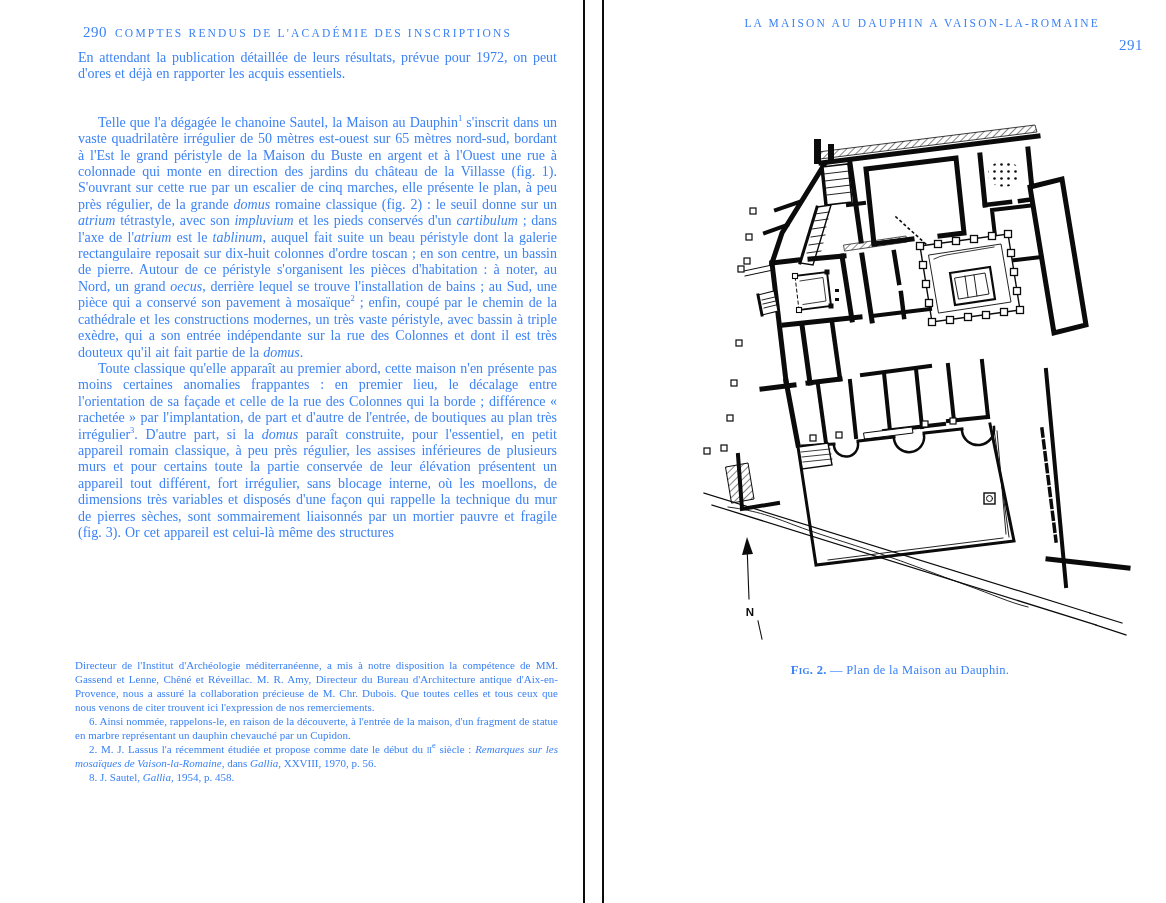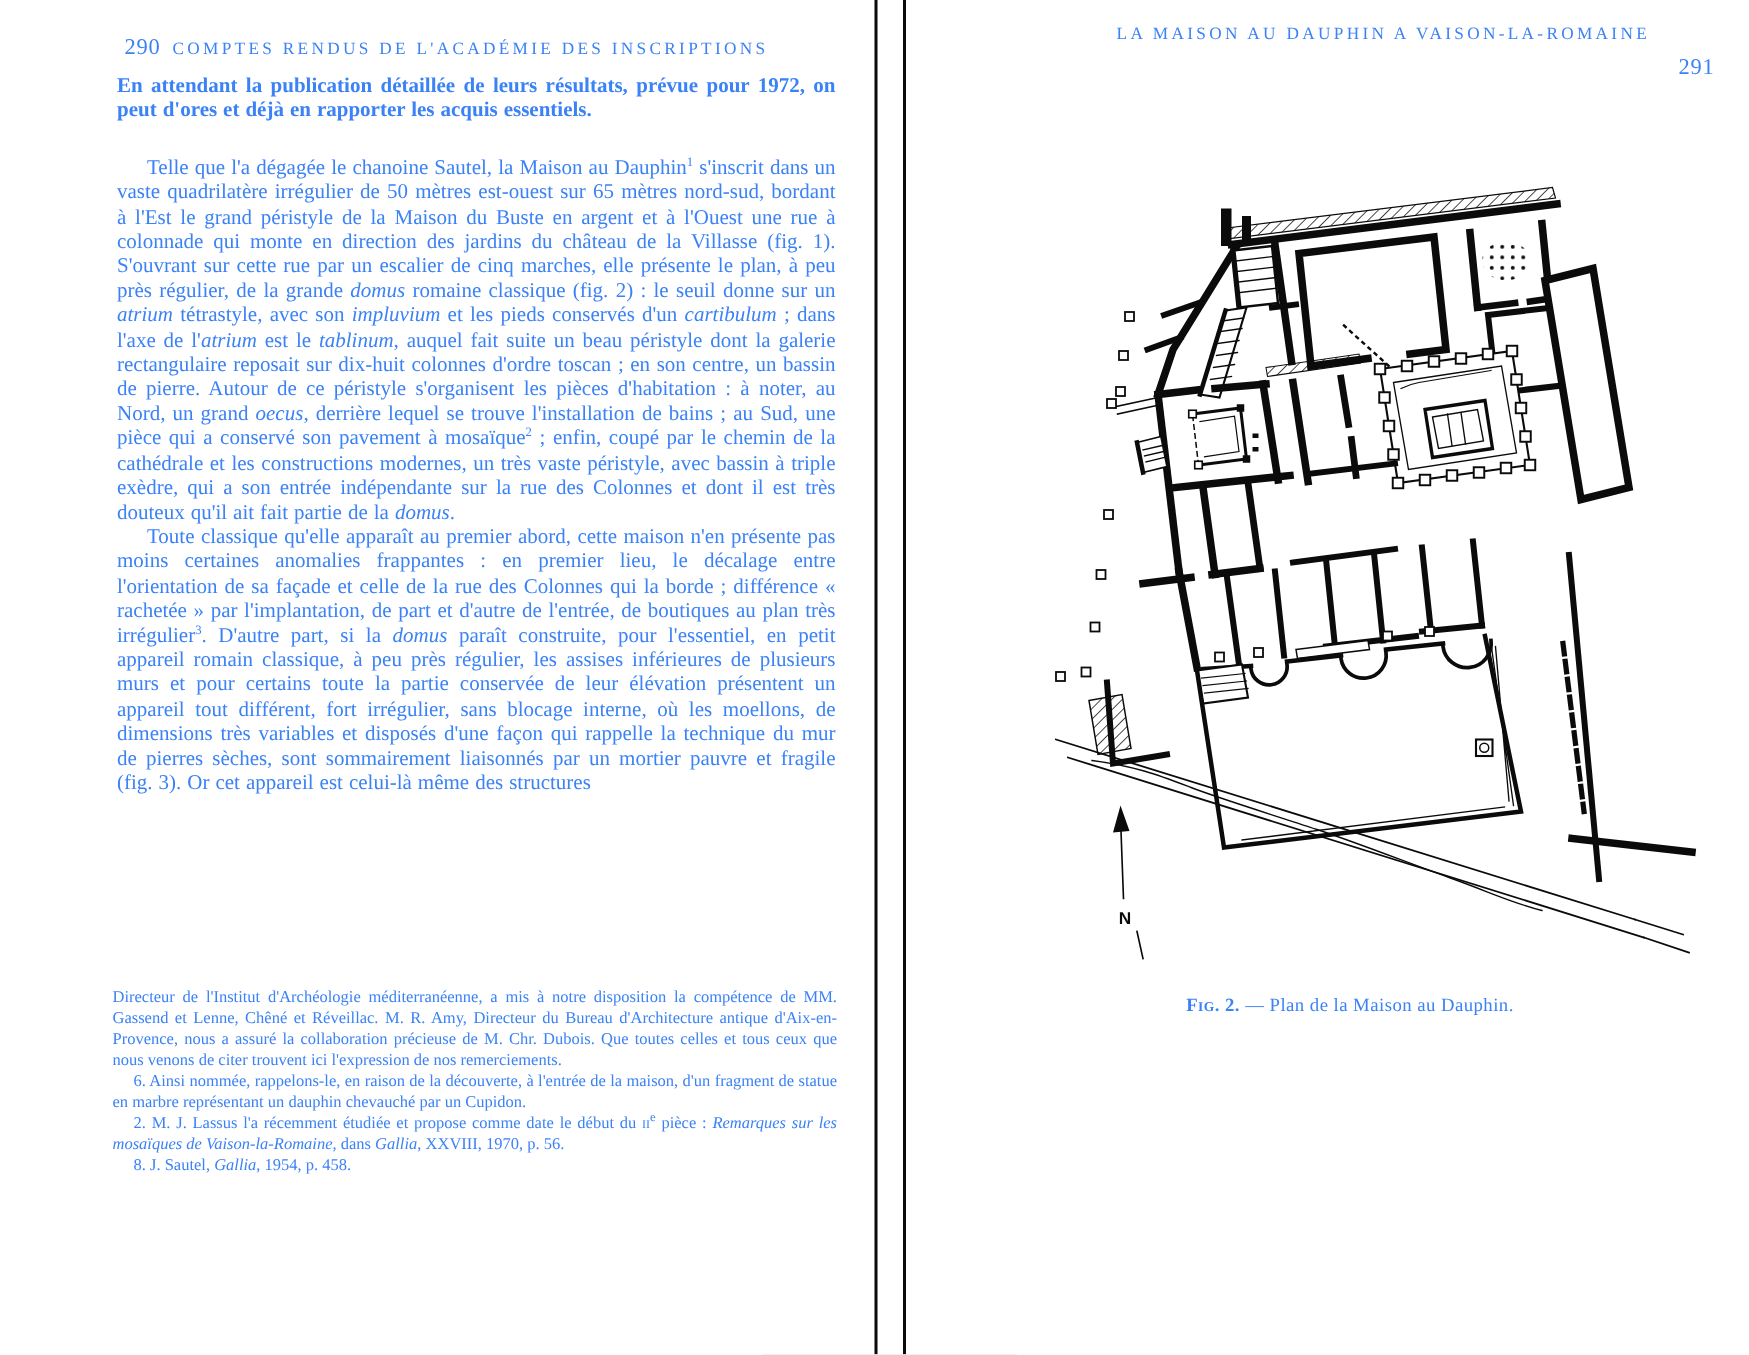--- a/index.html
+++ b/index.html
@@ -6,21 +6,21 @@
   #spread{position:relative;width:1166px;height:903px;background:#ffffff;overflow:hidden;
           font-family:"Liberation Serif","DejaVu Serif",serif;color:#3b82f6;}
   .gutter{position:absolute;top:0;height:903px;width:2px;background:#0b0b0b;}
   
   .pagenum{position:absolute;font-size:15px;letter-spacing:.5px;}
   .runhead{position:absolute;font-size:11.5px;letter-spacing:2.2px;white-space:nowrap;text-align:right;}
   #body-text{position:absolute;left:78px;top:50px;width:479px;
              font-size:14px;line-height:16.4px;text-align:justify;word-spacing:.5px;}
   #body-text p{margin:0;}
   #body-text p.indent{text-indent:20px;}
-  #body-text p.gap{margin-bottom:22px;font-weight:bold;}
+  #body-text p.gap{margin-bottom:32px;}
   #footnotes{position:absolute;left:75px;top:658px;width:483px;
              font-size:11px;line-height:14px;text-align:justify;}
   #footnotes p{margin:0;}
   #footnotes p.indent{text-indent:14px;}
   .it{font-style:italic;}
   .sup{font-size:8.5px;vertical-align:super;line-height:0;}
   .sc{font-variant:small-caps;}
   
   #plan{position:absolute;left:698px;top:113px;width:440px;height:540px;}
   #caption{position:absolute;left:640px;top:663px;width:520px;text-align:center;
@@ -41,21 +41,21 @@
 
     <div id="body-text">
       <p class="gap"><span>En attendant la publication détaillée de leurs résultats, prévue pour 1972, on peut d'ores et déjà en rapporter les acquis essentiels.</span></p>
       <p class="indent"><span>Telle que l'a dégagée le chanoine Sautel, la Maison au Dauphin</span><span class="sup">1</span><span> s'inscrit dans un vaste quadrilatère irrégulier de 50 mètres est-ouest sur 65 mètres nord-sud, bordant à l'Est le grand péristyle de la Maison du Buste en argent et à l'Ouest une rue à colonnade qui monte en direction des jardins du château de la Villasse (fig. 1). S'ouvrant sur cette rue par un escalier de cinq marches, elle présente le plan, à peu près régulier, de la grande </span><span class="it">domus</span><span> romaine classique (fig. 2) : le seuil donne sur un </span><span class="it">atrium</span><span> tétrastyle, avec son </span><span class="it">impluvium</span><span> et les pieds conservés d'un </span><span class="it">cartibulum</span><span> ; dans l'axe de l'</span><span class="it">atrium</span><span> est le </span><span class="it">tablinum</span><span>, auquel fait suite un beau péristyle dont la galerie rectangulaire reposait sur dix-huit colonnes d'ordre toscan ; en son centre, un bassin de pierre. Autour de ce péristyle s'organisent les pièces d'habitation : à noter, au Nord, un grand </span><span class="it">oecus</span><span>, derrière lequel se trouve l'installation de bains ; au Sud, une pièce qui a conservé son pavement à mosaïque</span><span class="sup">2</span><span> ; enfin, coupé par le chemin de la cathédrale et les constructions modernes, un très vaste péristyle, avec bassin à triple exèdre, qui a son entrée indépendante sur la rue des Colonnes et dont il est très douteux qu'il ait fait partie de la </span><span class="it">domus</span><span>.</span></p>
       <p class="indent"><span>Toute classique qu'elle apparaît au premier abord, cette maison n'en présente pas moins certaines anomalies frappantes : en premier lieu, le décalage entre l'orientation de sa façade et celle de la rue des Colonnes qui la borde ; différence « rachetée » par l'implantation, de part et d'autre de l'entrée, de boutiques au plan très irrégulier</span><span class="sup">3</span><span>. D'autre part, si la </span><span class="it">domus</span><span> paraît construite, pour l'essentiel, en petit appareil romain classique, à peu près régulier, les assises inférieures de plusieurs murs et pour certains toute la partie conservée de leur élévation présentent un appareil tout différent, fort irrégulier, sans blocage interne, où les moellons, de dimensions très variables et disposés d'une façon qui rappelle la technique du mur de pierres sèches, sont sommairement liaisonnés par un mortier pauvre et fragile (fig. 3). Or cet appareil est celui-là même des structures</span></p>
     </div>
 
     <div id="footnotes">
       <p><span>Directeur de l'Institut d'Archéologie méditerranéenne, a mis à notre disposition la compétence de MM. Gassend et Lenne, Chêné et Réveillac. M. R. Amy, Directeur du Bureau d'Architecture antique d'Aix-en-Provence, nous a assuré la collaboration précieuse de M. Chr. Dubois. Que toutes celles et tous ceux que nous venons de citer trouvent ici l'expression de nos remerciements.</span></p>
       <p class="indent"><span>6. Ainsi nommée, rappelons-le, en raison de la découverte, à l'entrée de la maison, d'un fragment de statue en marbre représentant un dauphin chevauché par un Cupidon.</span></p>
-      <p class="indent"><span>2. M. J. Lassus l'a récemment étudiée et propose comme date le début du </span><span class="sc">ii</span><span class="sup">e</span><span> pièce : </span><span class="it">Remarques sur les mosaïques de Vaison-la-Romaine</span><span>, dans </span><span class="it">Gallia</span><span>, XXVIII, 1970, p. 56.</span></p>
+      <p class="indent"><span>2. M. J. Lassus l'a récemment étudiée et propose comme date le début du </span><span class="sc">ii</span><span class="sup">e</span><span> siècle : </span><span class="it">Remarques sur les mosaïques de Vaison-la-Romaine</span><span>, dans </span><span class="it">Gallia</span><span>, XXVIII, 1970, p. 56.</span></p>
       <p class="indent"><span>8. J. Sautel, </span><span class="it">Gallia</span><span>, 1954, p. 458.</span></p>
     </div>
   </div>
 
   <div>
     <div class="runhead" style="left:700px;top:17px;width:400px;">LA MAISON AU DAUPHIN A VAISON-LA-ROMAINE</div>
     <div class="pagenum" style="left:1087px;top:37px;margin-left:32px;">291</div>
 
     <div id="plan">
       <svg viewBox="0 0 440 540" width="440" height="540" xmlns="http://www.w3.org/2000/svg">

